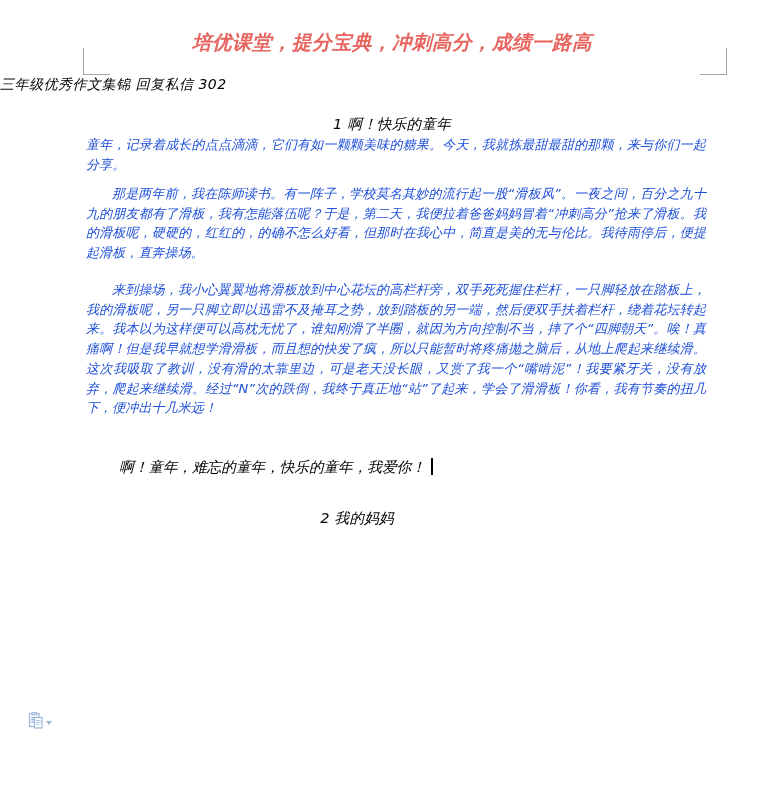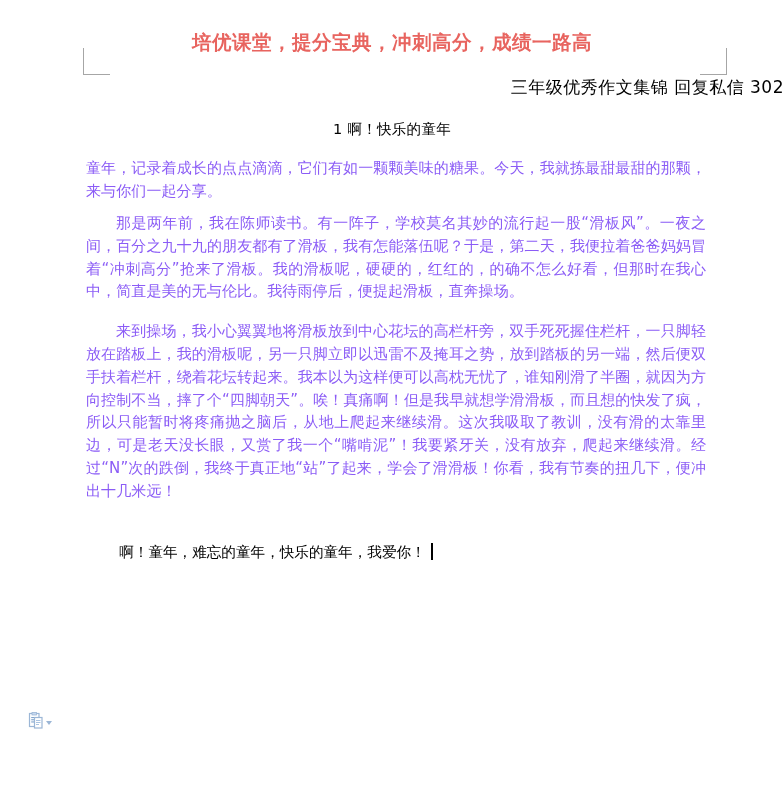--- a/index.html
+++ b/index.html
@@ -9,20 +9,21 @@
   }
   body {
     font-family: "DejaVu Sans", "Liberation Sans", sans-serif;
   }
   #page {
     position: relative;
     width: 784px;
     height: 794px;
     overflow: hidden;
     background: #ffffff;
+    font-style: italic;
   }
 
   
   .margin-mark {
     position: absolute;
     width: 26px;
     height: 26px;
     pointer-events: none;
   }
   .margin-mark.tl {
@@ -49,48 +50,48 @@
   .banner {
     text-align: center;
     font-size: 19.5px;
     font-weight: bold;
     letter-spacing: 0.5px;
     margin-top: 30px;
     line-height: 1.3;
   }
 
   .subtitle {
-    text-align: right;
-    font-size: 17px;
+    text-align: left;
+    font-size: 14px;
     color: #000;
     margin-top: 21px;
     letter-spacing: 0.5px;
   }
 
   .essay-title {
     text-align: center;
     font-size: 14.5px;
     color: #000;
     margin-top: 21px;
-    margin-bottom: 18px;
+    margin-bottom: 1px;
     letter-spacing: 0.3px;
   }
 
   .body-block {
     margin: 0 auto;
     width: 628px;
     padding-left: 8px;
     box-sizing: border-box;
   }
 
   p.para {
     margin: 0;
-    font-size: 15px;
+    font-size: 13px;
     line-height: 1.52;
-    color: #8b5cf6;
+    color: #1d4ed8;
     text-align: justify;
     text-justify: inter-ideograph;
     letter-spacing: 0.1px;
   }
   p.para.indent {
     text-indent: 2em;
   }
   p.spacer {
     margin: 0;
     height: 17px;
@@ -178,20 +179,21 @@
 
 
       <p class="spacer"></p>
 
       <p class="closing-line">
         <span>啊！童年，难忘的童年，快乐的童年，我爱你！</span><span class="caret"></span>
       </p>
 
     </div>
 
+    <div class="next-title">2   我的妈妈</div>
 
   </div>
 
   <div class="paste-tag">
     <span class="glyph">
       <svg width="15" height="17" viewBox="0 0 15 17">
         <rect x="1.5" y="1.5" width="9.5" height="13" fill="#ffffff" stroke="#9bb6d6" stroke-width="1.2"></rect>
         <rect x="4" y="0.5" width="4.5" height="2.5" fill="#c6d8ee" stroke="#9bb6d6" stroke-width="0.8"></rect>
         <rect x="3.2" y="5" width="6" height="1.1" fill="#7fa3cc"></rect>
         <rect x="3.2" y="7.2" width="6" height="1.1" fill="#7fa3cc"></rect>

